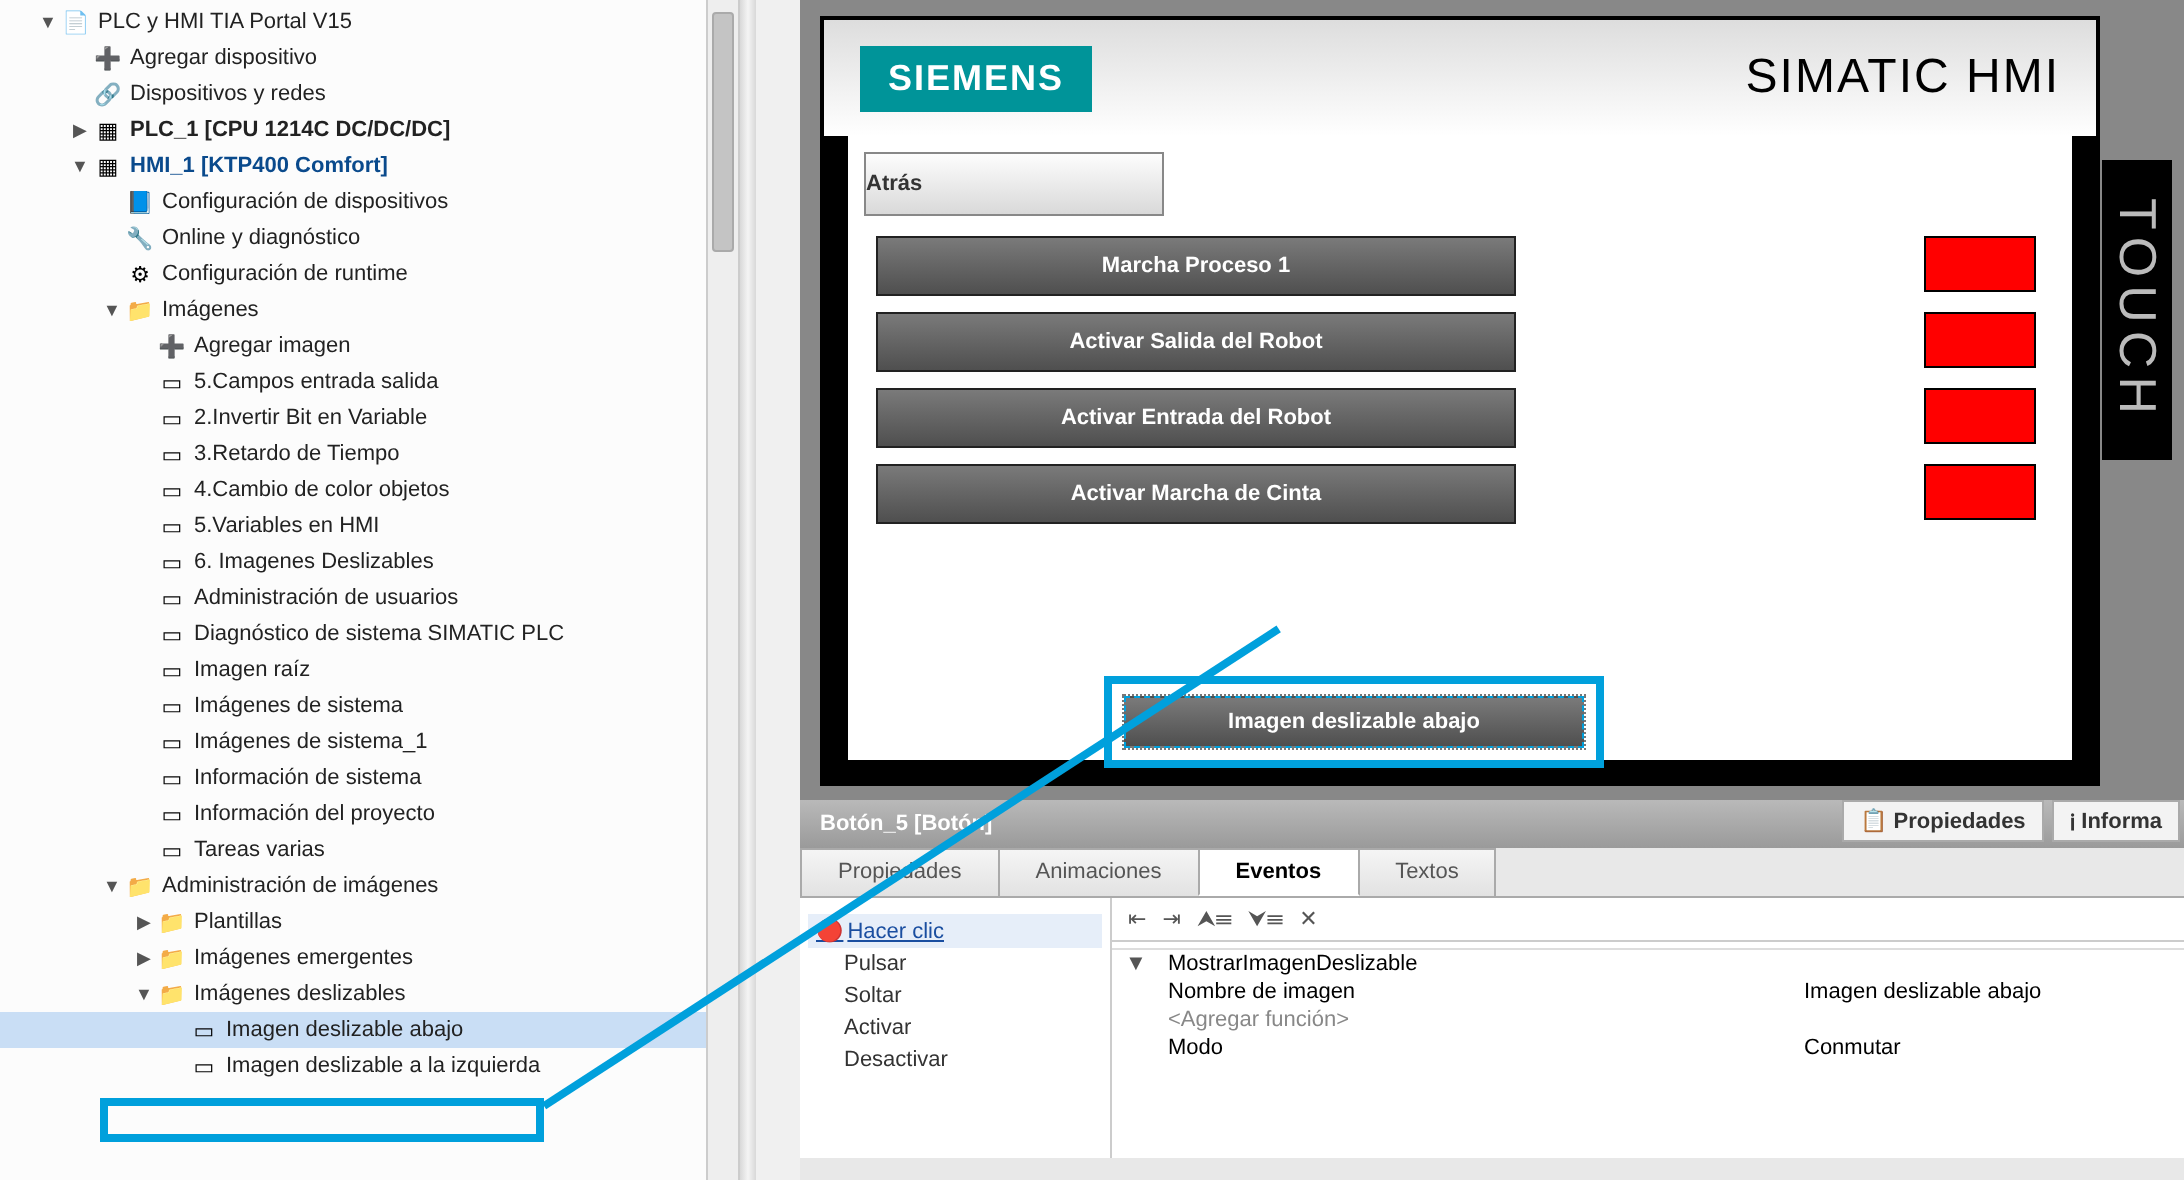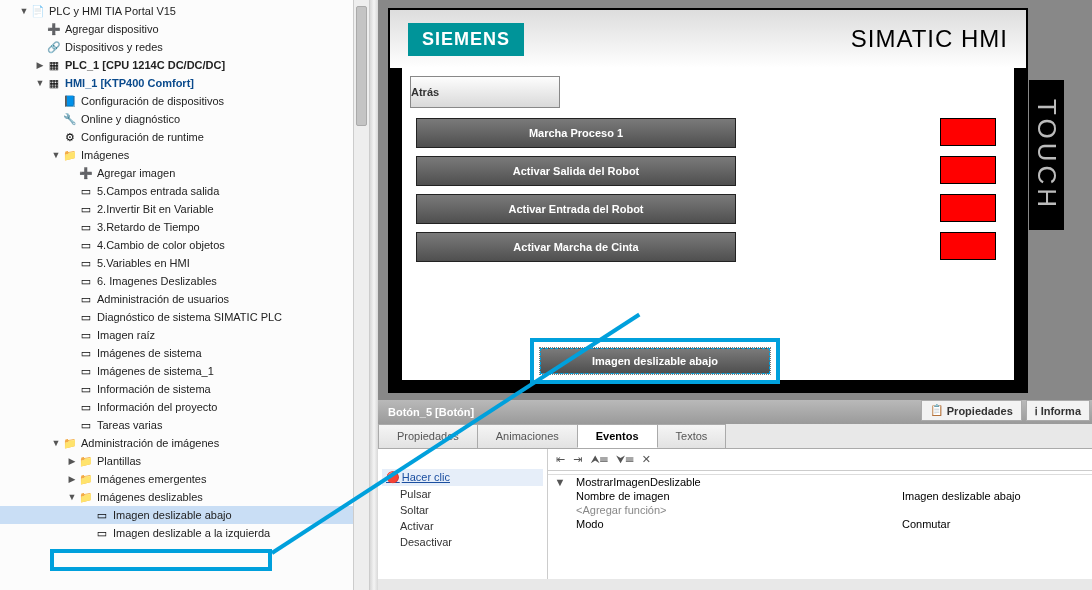--- a/index.html
+++ b/index.html
@@ -7,21 +7,21 @@
 .root { display: flex; height: 100%; }
 .tree-panel { width: 370px; background: #fcfcfc; border-right: 1px solid #ccc; overflow: hidden; position: relative; }
 .tree { padding: 2px 0; }
 .tree-item { display: flex; align-items: center; height: 18px; padding-left: 4px; cursor: default; white-space: nowrap; }
 .tree-item.sel { background: #c9def5; }
 .exp { width: 12px; text-align: center; color: #555; font-size: 9px; user-select: none; }
 .icn { width: 16px; height: 14px; display: inline-flex; align-items: center; justify-content: center; margin-right: 3px; }
 .tree-lbl { color: #222; }
 .ind1 { padding-left: 18px; } .ind2 { padding-left: 34px; } .ind3 { padding-left: 50px; } .ind4 { padding-left: 66px; } .ind5 { padding-left: 82px; }
 
-.right { flex: 1; display: flex; flex-direction: column; background: #e8e8e8; }
+.right { flex: 1; display: flex; flex-direction: column; background: #e8e8e8; margin-left: 22px; }
 .hmi-wrap { flex: 0 0 400px; background: #888; padding: 8px 10px 0 10px; position: relative; }
 .hmi-frame { background: #000; border: 2px solid #000; width: 640px; height: 385px; position: relative; }
 .hmi-top { height: 58px; background: linear-gradient(#ddd,#fff); display:flex; align-items:center; justify-content:space-between; padding:0 18px; }
 .siemens-logo { background:#009499; color:#fff; font-weight:bold; font-family:Arial; font-size:18px; padding:6px 14px; letter-spacing:1px;}
 .simatic { color:#000; font-family:Arial; font-size:24px; letter-spacing:1px;}
 .touch { position:absolute; right:-38px; top:70px; background:#000; color:#bbb; font-family:Arial; font-size:26px; writing-mode:vertical-rl; letter-spacing:4px; padding:10px 2px; height:150px; text-align:center;}
 .hmi-body { background:#fff; margin:0 12px 12px 12px; height:312px; position:relative; padding:8px; }
 .atras-btn { width:150px; height:32px; background:linear-gradient(#fdfdfd,#d9d9d9); border:1px solid #888; color:#333; font-weight:bold; display:flex; align-items:center; justify-content:flex-start; margin-bottom:10px;}
 .fx-btn { width:320px; height:30px; margin:0 0 8px 6px; background:linear-gradient(#7a7a7a,#4f4f4f); border:1px solid #222; color:#fff; font-weight:bold; display:flex; align-items:center; justify-content:center; font-size:12px;}
 .red-box { position:absolute; width:56px; height:28px; background:#f00; border:1px solid #000;}
@@ -29,21 +29,21 @@
 .sel-btn { width:230px; height:26px; background:linear-gradient(#7a7a7a,#4f4f4f); border:1px dashed #00a0dc; color:#fff; font-weight:bold; display:flex; align-items:center; justify-content:center; outline:1px dotted #777;}
 .zoom { position:absolute; right:0; top:400px; font-size:10px; color:#333; background:#fff; padding:0 2px;}
 
 .prop-head { height:24px; background:linear-gradient(#b9b9b9,#9a9a9a); color:#fff; display:flex; align-items:center; padding:0 10px; font-weight:bold; position:relative;}
 .prop-head .ptabs { position:absolute; right:2px; top:0; display:flex; gap:4px;}
 .ptab { background:#f3f3f3; color:#333; border:1px solid #aaa; padding:2px 8px; display:flex; align-items:center; gap:3px; font-size:11px;}
 .tabs2 { display:flex; background:#e8e8e8; border-bottom:1px solid #aaa;}
 .tab2 { padding:5px 18px; border:1px solid #aaa; border-bottom:none; background:linear-gradient(#f5f5f5,#e2e2e2); color:#555; margin-right:-1px;}
 .tab2.active { background:#fff; color:#000; font-weight:bold; border-bottom:1px solid #fff; z-index:1; position:relative;text-align:center;}
 .events-body { display:flex; background:#fff; height:130px;}
-.ev-left { width:170px; border-right:1px solid #ccc; padding:20px 4px;}
+.ev-left { width:156px; border-right:1px solid #ccc; padding:8px 4px;}
 .ev-left .row { padding:2px 4px 2px 18px; color:#333;}
 .ev-left .row.act { color:#1a4ea0; text-decoration:underline; background:#e6eef9;}
 .ev-right { flex:1; }
 .toolbar { height:22px; border-bottom:1px solid #ccc; display:flex; align-items:center; gap:8px; padding:0 8px; color:#555;}
 .tbl { width:100%; }
 .tbl .r { display:flex; padding:1px 0;}
 .tbl .c1 { width:24px; text-align:center; color:#555;}
 .tbl .c2 { flex:1; padding-left:4px;}
 .tbl .c3 { width:190px; }
 .indent { padding-left:34px; }

